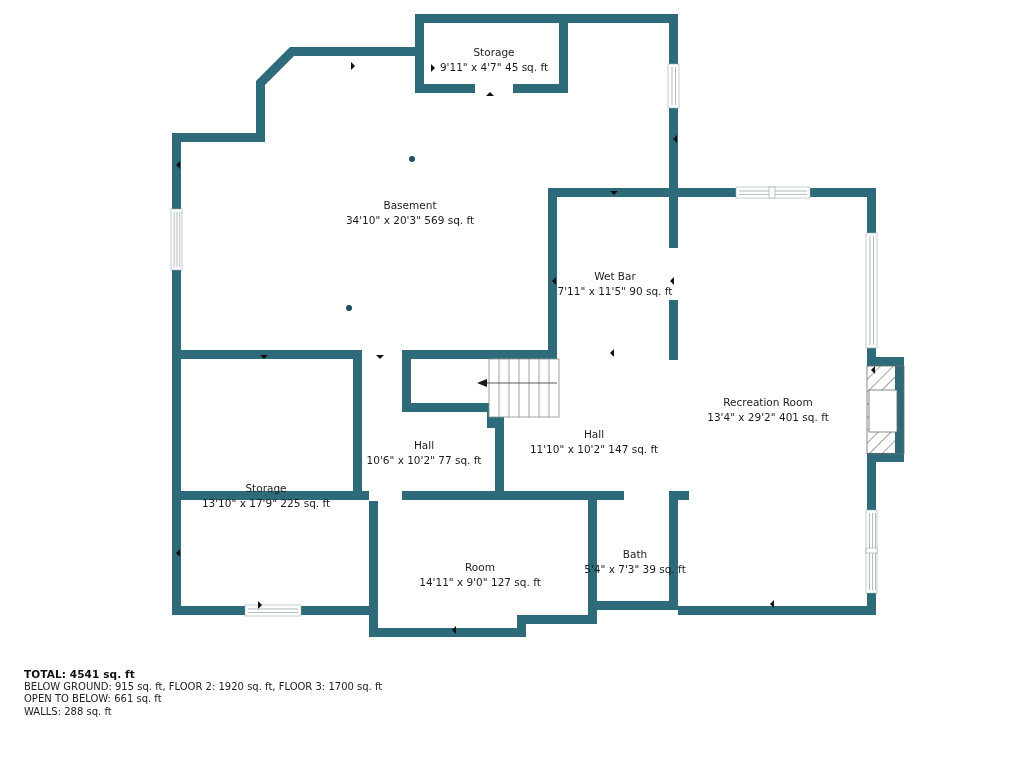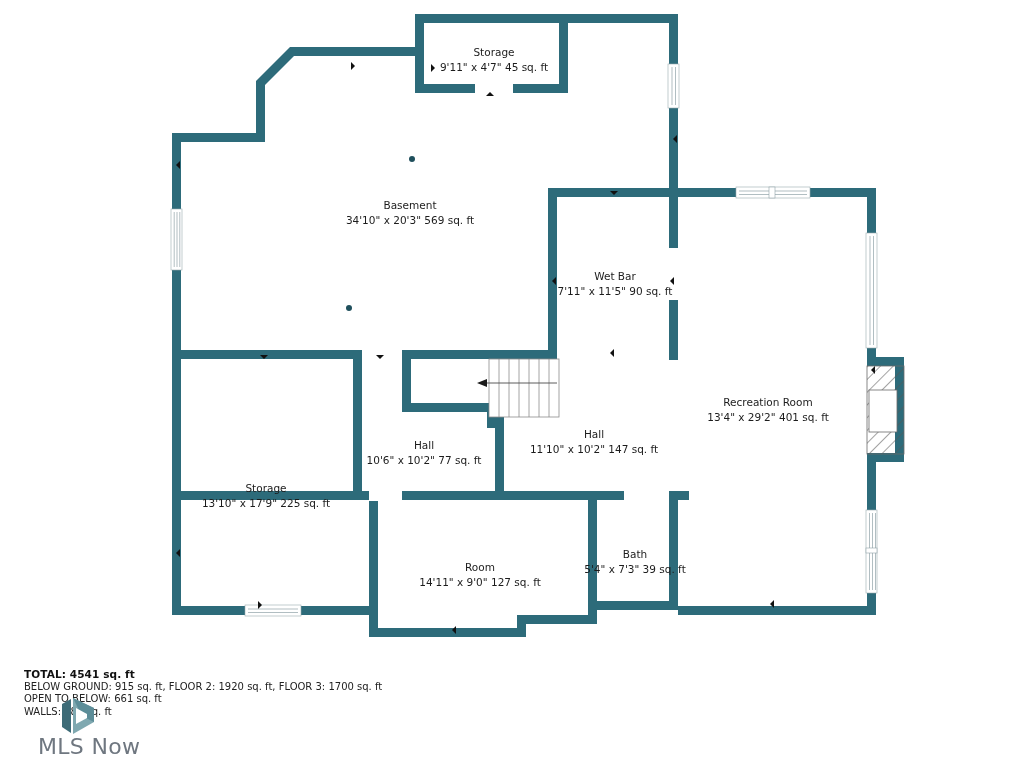--- a/index.html
+++ b/index.html
@@ -323,23 +323,14 @@
   </svg>
 
   <div class="summary">
     <div class="summary-total">TOTAL: 4541 sq. ft</div>
     <div class="summary-line">BELOW GROUND: 915 sq. ft, FLOOR 2: 1920 sq. ft, FLOOR 3: 1700 sq. ft</div>
     <div class="summary-line">OPEN TO BELOW: 661 sq. ft</div>
     <div class="summary-line">WALLS: 288 sq. ft</div>
   </div>
 
 
-  <div class="brand">
-    <svg class="brand-mark" viewBox="0 0 46 44">
-      <polygon points="4,10 4,33 13,39 13,5" fill="#3d6b77"></polygon>
-      <polygon points="15,4 15,40 36,28 36,14" fill="#7fa8b0"></polygon>
-      <polygon points="15,4 36,14 36,28 24,22" fill="#5c8d98"></polygon>
-      <polygon points="18,14 18,30 29,24 29,20" fill="#ffffff"></polygon>
-    </svg>
-    <div class="brand-text">MLS Now</div>
-  </div>
 
 </div>
 
 </body></html>

